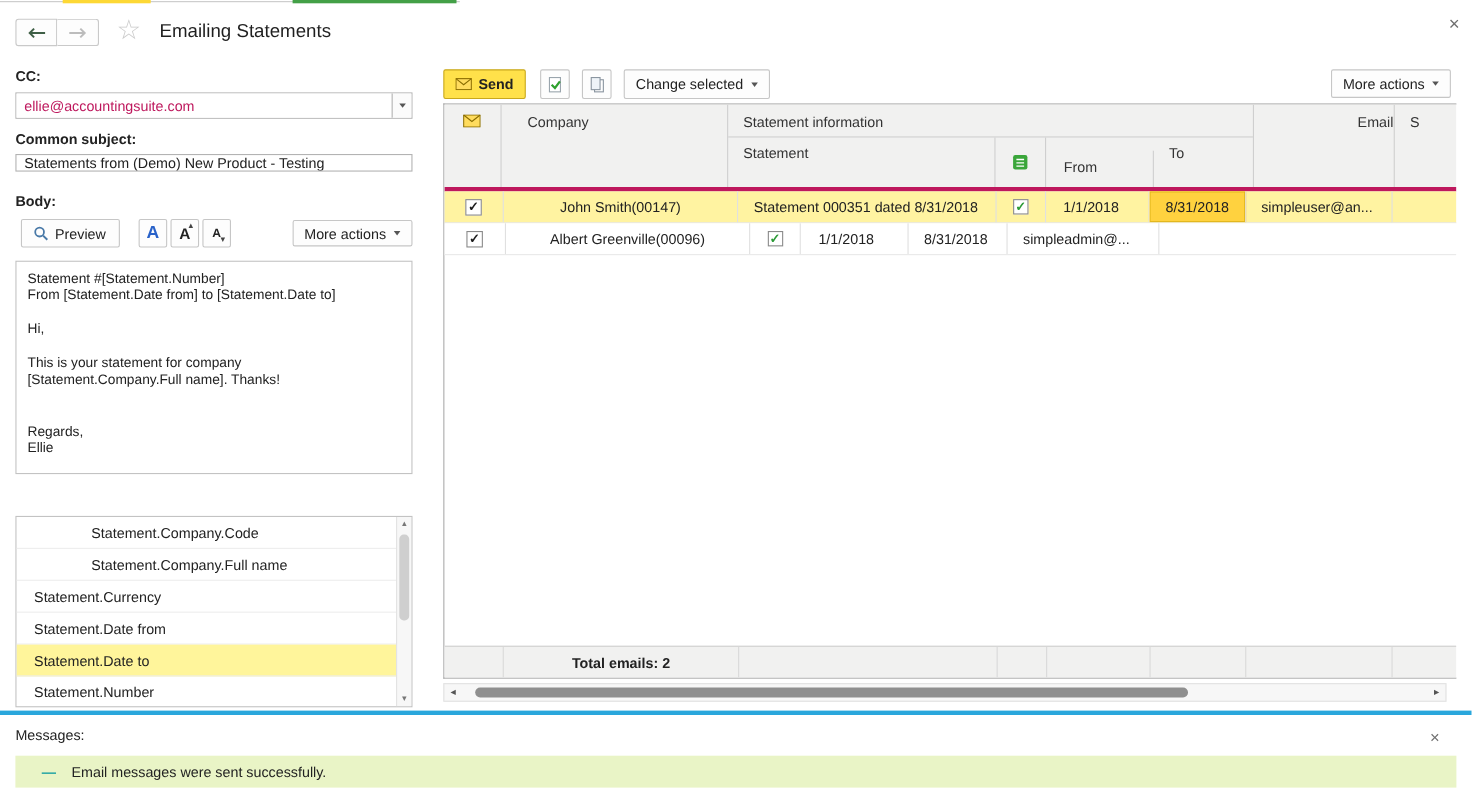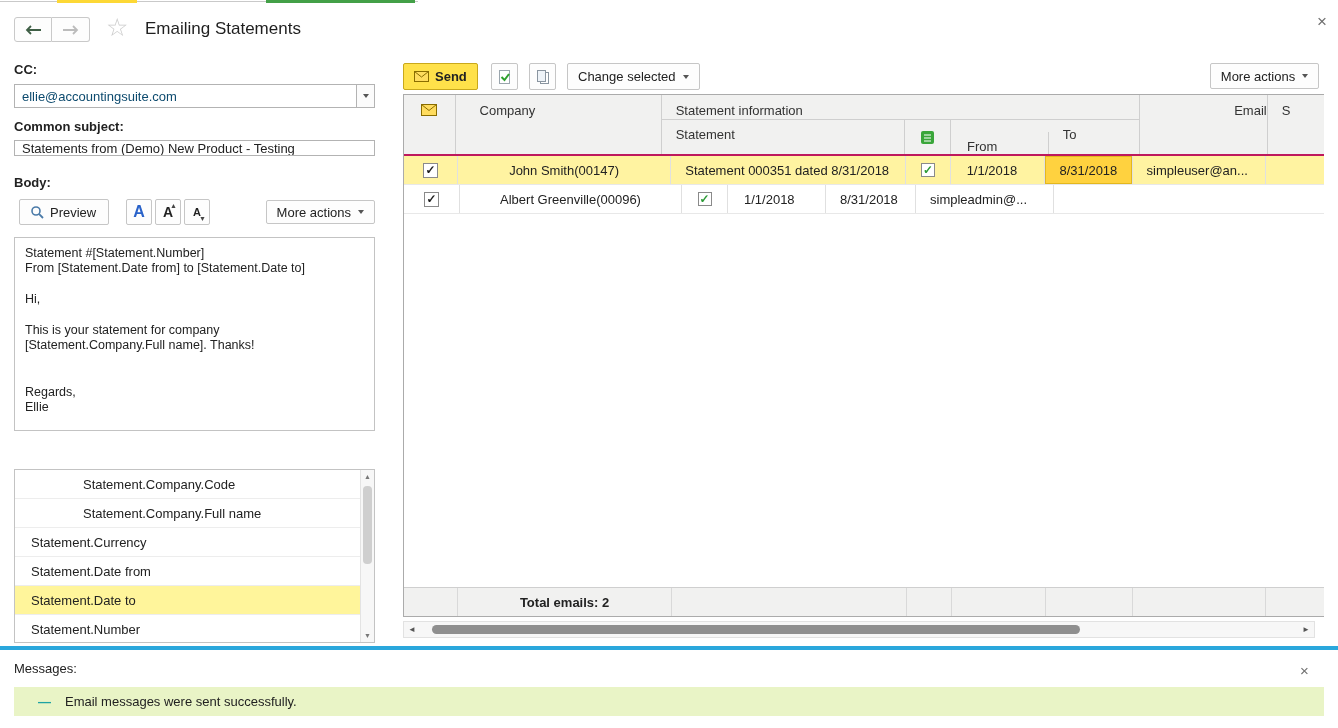--- a/index.html
+++ b/index.html
@@ -20,21 +20,21 @@
   .star { position:absolute; left:106px; top:13px; font-size:25px; color:#cccccc; line-height:28px; }
   .title { position:absolute; left:145px; top:19px; font-size:17px; color:#1f1f1f; }
   .win-close { position:absolute; right:11px; top:12px; font-size:17px; color:#6f6f6f; cursor:pointer; }
 
   
   .lbl { position:absolute; font-weight:bold; }
   .lbl-cc      { left:14px; top:62px; }
   .lbl-subject { left:14px; top:119px; }
   .lbl-body    { left:14px; top:175px; }
   .combo { position:absolute; left:14px; top:84px; width:361px; height:24px; border:1px solid #b3b3b3; display:flex; background:#fff; }
-  .combo input { flex:1; border:none; outline:none; padding:0 7px; font:13px "Liberation Sans",sans-serif; color:#0c4a6e; }
+  .combo input { flex:1; border:none; outline:none; padding:0 7px; font:13px "Liberation Sans",sans-serif; color:#be185d; }
   .combo-btn { width:18px; border-left:1px solid #b3b3b3; background:#fbfbfb; display:flex; align-items:center; justify-content:center; cursor:pointer; }
   .text-input { position:absolute; left:14px; top:140px; width:361px; height:16px; border:1px solid #b3b3b3; padding:0 7px; font:13px "Liberation Sans",sans-serif; color:#222; outline:none; }
 
   .body-toolbar { position:absolute; left:14px; top:199px; width:361px; height:27px; }
   .btn { border:1px solid #c6c6c6; border-radius:2px; background:#fdfdfd; height:26px; display:inline-flex; align-items:center; padding:0 10px; font-size:13px; cursor:pointer; white-space:nowrap; }
   .preview-btn { position:absolute; left:5px; top:0; width:90px; gap:6px; }
   .fmt-group { position:absolute; left:112px; top:0; display:flex; gap:3px; }
   .fmt-btn { width:26px; height:26px; border:1px solid #c6c6c6; border-radius:2px; background:#fdfdfd; display:flex; align-items:center; justify-content:center; font-weight:bold; cursor:pointer; position:relative; }
   .fmt-color { color:#2962c9; font-size:16px; }
   .fmt-a { font-size:14px; color:#222; }
@@ -58,21 +58,21 @@
   
   .send-btn { position:absolute; left:403px; top:63px; height:27px; background:#ffe14a; border:1px solid #c9a81c; font-weight:bold; gap:6px; }
   .icon-btn { position:absolute; top:63px; width:27px; height:27px; border:1px solid #c6c6c6; border-radius:2px; background:#fdfdfd; display:flex; align-items:center; justify-content:center; cursor:pointer; }
   .check-all { left:491px; }
   .copy-btn  { left:529px; }
   .change-selected { position:absolute; left:567px; top:63px; height:27px; }
   .more-table { position:absolute; left:1210px; top:63px; width:109px; height:26px; justify-content:center; }
 
   
   .tbl { position:absolute; left:403px; top:94px; width:921px; height:523px; border:1px solid #ababab; border-right:none; background:#fff; overflow:hidden; }
-  .tbl-head { display:flex; height:61px; background:#f1f1f0; border-bottom:2px solid #be185d; }
+  .tbl-head { display:flex; height:79px; background:#f1f1f0; border-bottom:4px solid #be185d; }
   .th { border-right:1px solid #cfcfcf; color:#333; }
   .th-mail { width:56px; display:flex; justify-content:center; align-items:flex-start; padding-top:9px; }
   .th-company { width:222px; padding:8px 0 0 24px; }
   .th-group { width:478px; display:flex; flex-direction:column; }
   .th-group-top { height:30px; padding:8px 0 0 14px; border-bottom:1px solid #cfcfcf; }
   .th-group-bottom { display:flex; flex:1; }
   .th-statement { width:244px; padding:7px 0 0 14px; border-right:1px solid #cfcfcf; }
   .th-xl { width:46px; display:flex; align-items:center; justify-content:center; border-right:1px solid #cfcfcf; }
   .th-from { width:98px; padding:7px 0 0 16px; border-right:1px solid #cfcfcf;margin-top:12px; }
   .th-to { width:90px; padding:7px 0 0 14px; }

